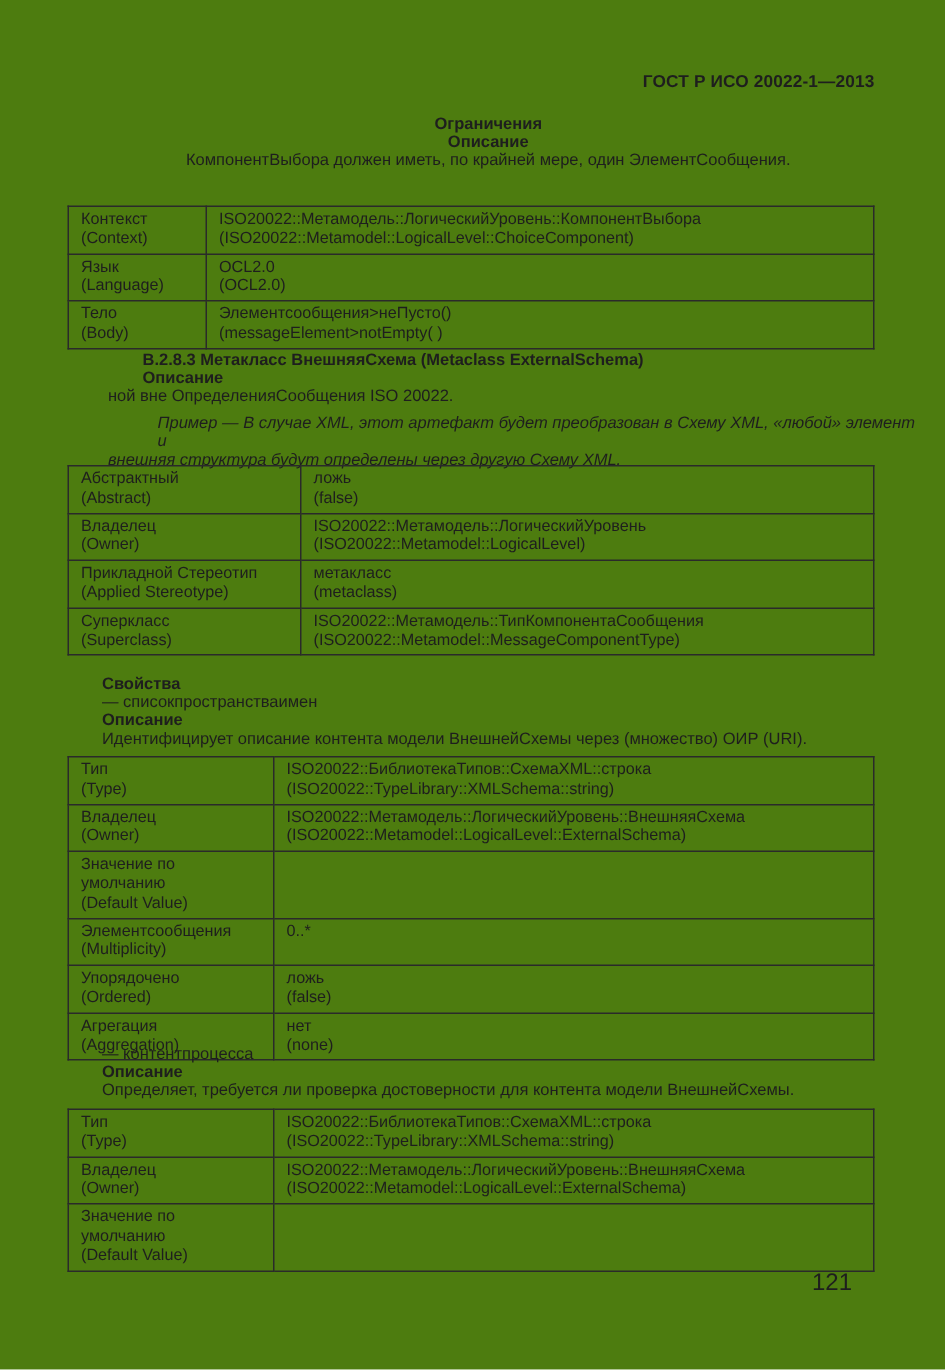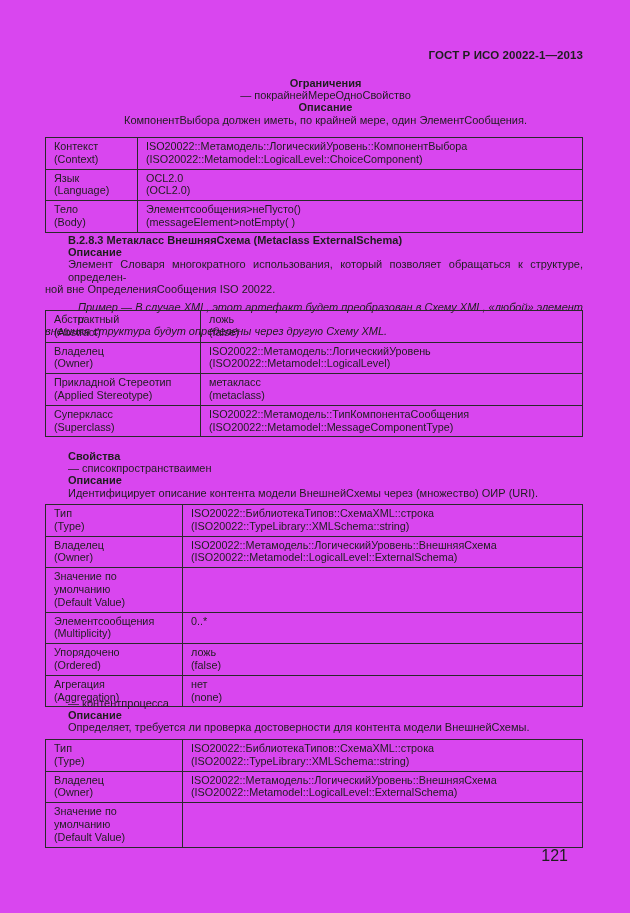--- a/index.html
+++ b/index.html
@@ -1,20 +1,20 @@
 <!DOCTYPE html>
 <html><head>
 <meta charset="utf-8">
 <style>
   html, body { margin: 0; padding: 0; background: #ffffff; }
   .page {
     position: relative;
     width: 630px;
     height: 913px;
-    background: #d946ef;
+    background: #4d7c0f;
     color: #1e1e1e;
     font-family: "Liberation Sans", sans-serif;
     font-size: 11px;
     overflow: hidden;
   }
   .abs { position: absolute; }
   .b { font-weight: bold; }
   .doc-header {
     top: 49px;
     right: 47px;
@@ -54,21 +54,20 @@
 </style>
 </head>
 <body>
 
 <div class="page">
 
   <div class="abs doc-header">ГОСТ Р ИСО 20022-1—2013</div>
 
   <div class="abs tblock" style="top:77px;text-align:center;">
     <div class="line b indent">Ограничения</div>
-    <div class="line indent">— покрайнейМереОдноСвойство</div>
     <div class="line b indent">Описание</div>
     <div class="line indent">КомпонентВыбора должен иметь, по крайней мере, один ЭлементСообщения.</div>
   </div>
 
   <table class="kv abs" style="top:137px;">
     <colgroup>
         <col style="width:92px">
         <col>
       </colgroup>
     <tbody>
@@ -98,24 +97,23 @@
           <div>(Body)</div>
         </td>
         <td>
           <div>Элементсообщения&gt;неПусто()</div>
           <div>(messageElement&gt;notEmpty( )</div>
         </td>
       </tr>
     </tbody>
   </table>
 
-  <div class="abs tblock" style="top:234px;">
+  <div class="abs tblock" style="top:234px;margin-left:27px;">
     <div class="line b indent">В.2.8.3 Метакласс ВнешняяСхема (Metaclass ExternalSchema)</div>
     <div class="line b indent">Описание</div>
-    <div class="line indent wrapline jfull">Элемент Словаря многократного использования, который позволяет обращаться к структуре, определен-</div>
     <div class="line">ной вне ОпределенияСообщения ISO 20022.</div>
     <div class="ex-block">
       <div class="line ex indent2 wrapline jfull">Пример — В случае XML, этот артефакт будет преобразован в Схему XML, «любой» элемент и</div>
       <div class="line ex">внешняя структура будут определены через другую Схему XML.</div>
     </div>
   </div>
 
   <table class="kv abs" style="top:310px;">
     <colgroup>
         <col style="width:155px">

